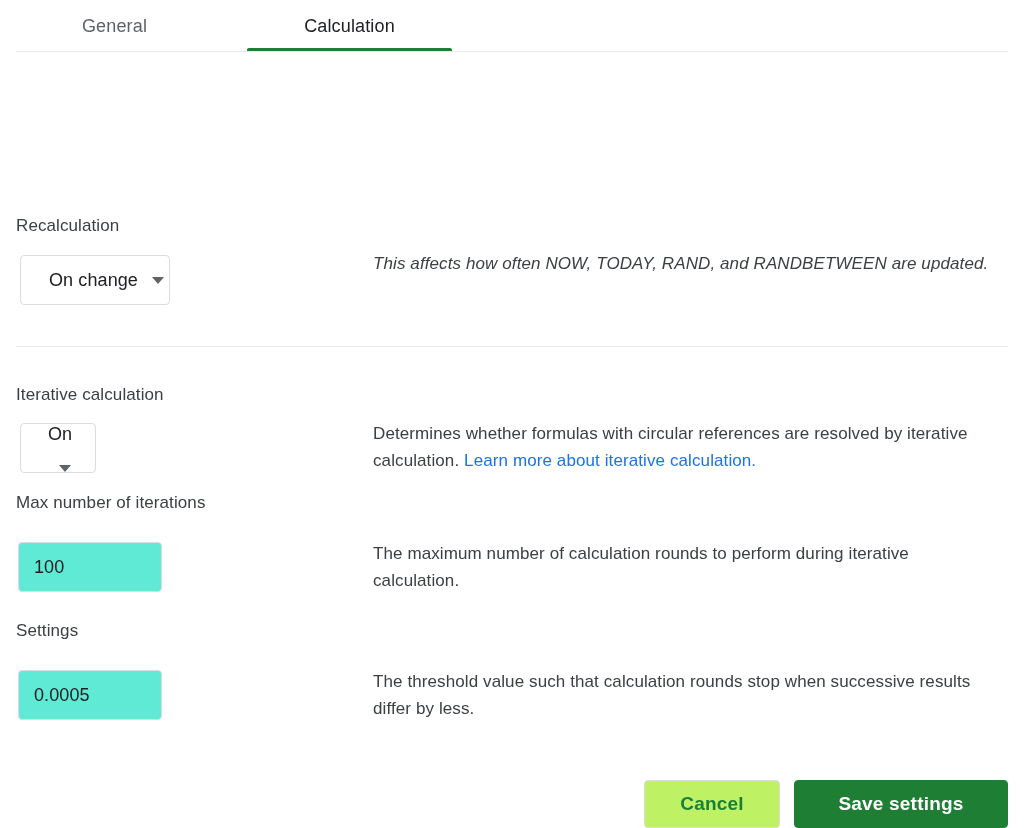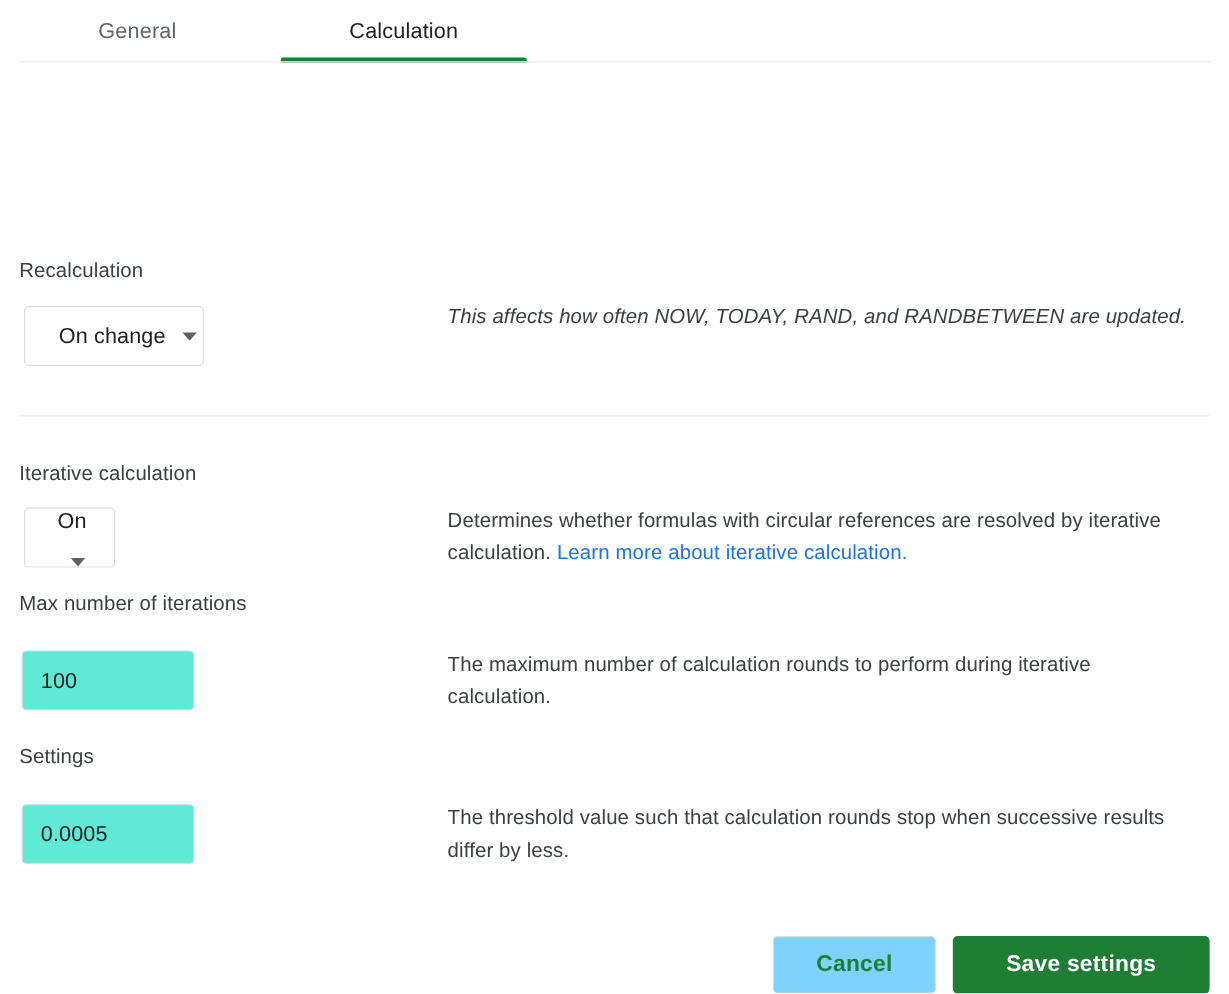--- a/index.html
+++ b/index.html
@@ -64,20 +64,21 @@
     position: relative;
     height: 52px;
     flex: 0 0 auto;
   }
   .tab-row {
     display: flex;
     align-items: flex-end;
     height: 100%;
     padding: 0;
     margin: 0;
+    gap: 13px;
   }
   .tab {
     position: relative;
     height: 100%;
     display: flex;
     align-items: center;
     justify-content: center;
     box-sizing: border-box;
     font-size: 18px;
     letter-spacing: 0.15px;
@@ -225,21 +226,21 @@
     font-weight: bold;
     letter-spacing: 0.2px;
     font-family: inherit;
     cursor: pointer;
     display: flex;
     align-items: center;
     justify-content: center;
   }
   .btn-cancel {
     width: 136px;
-    background: #7dd3fc;
+    background: #bef264;
     border: 1px solid #dadce0;
     color: #188038;
   }
   .btn-save {
     width: 214px;
     margin-left: 14px;
     background: #1e7e34;
     border: 1px solid #1e7e34;
     color: #ffffff;
   }

